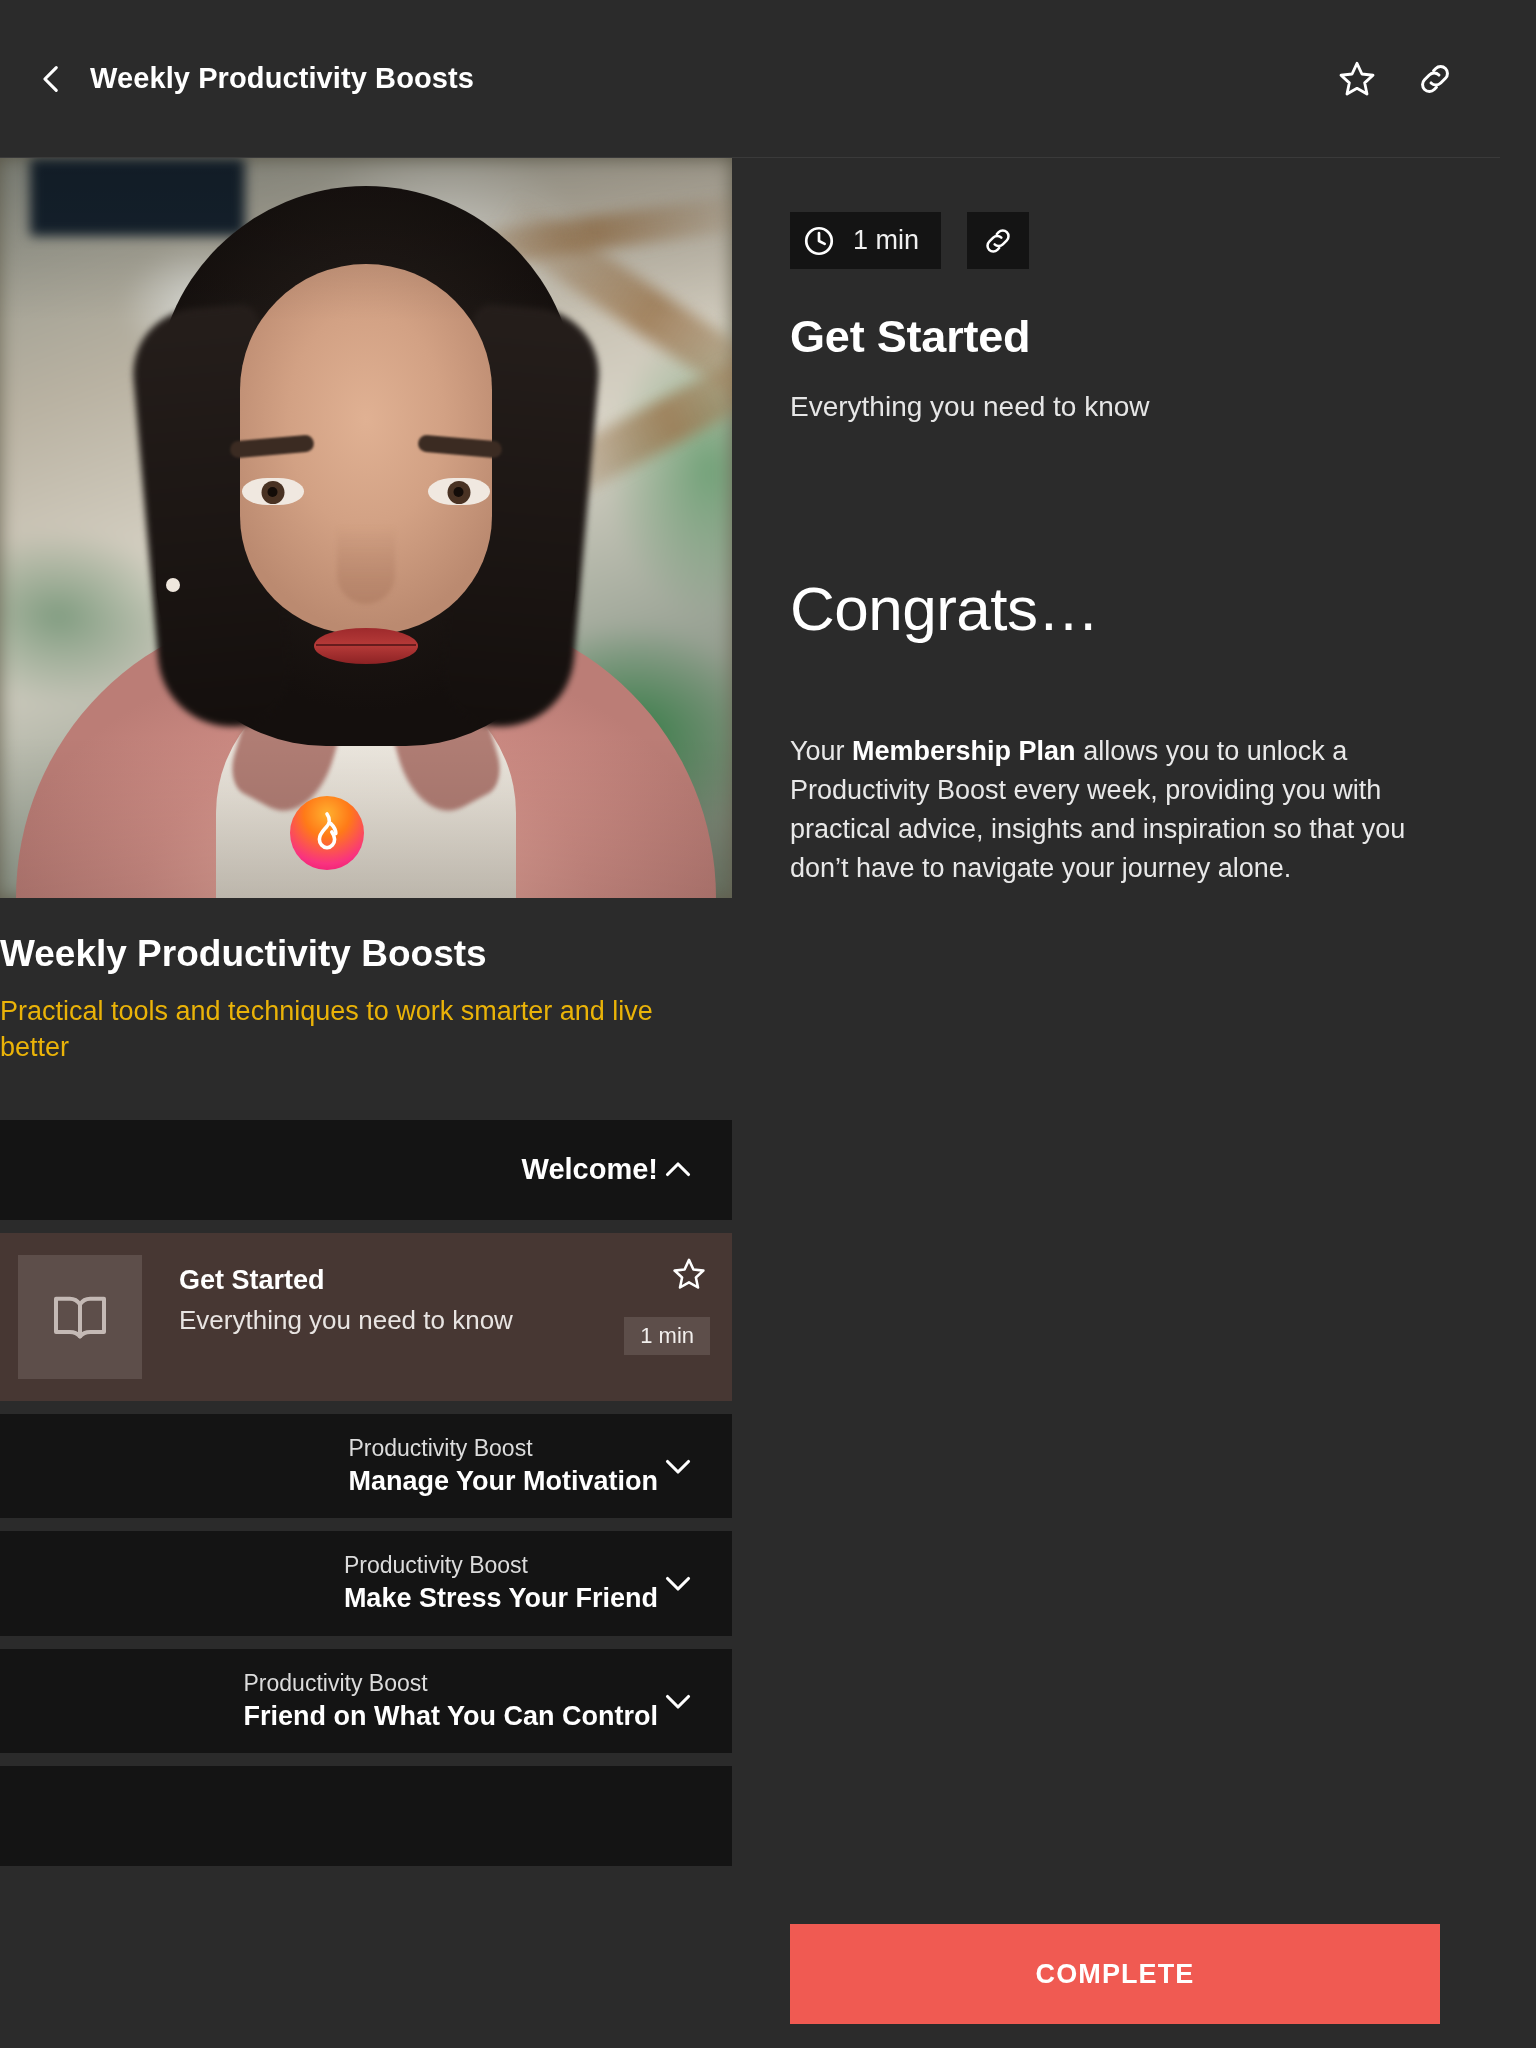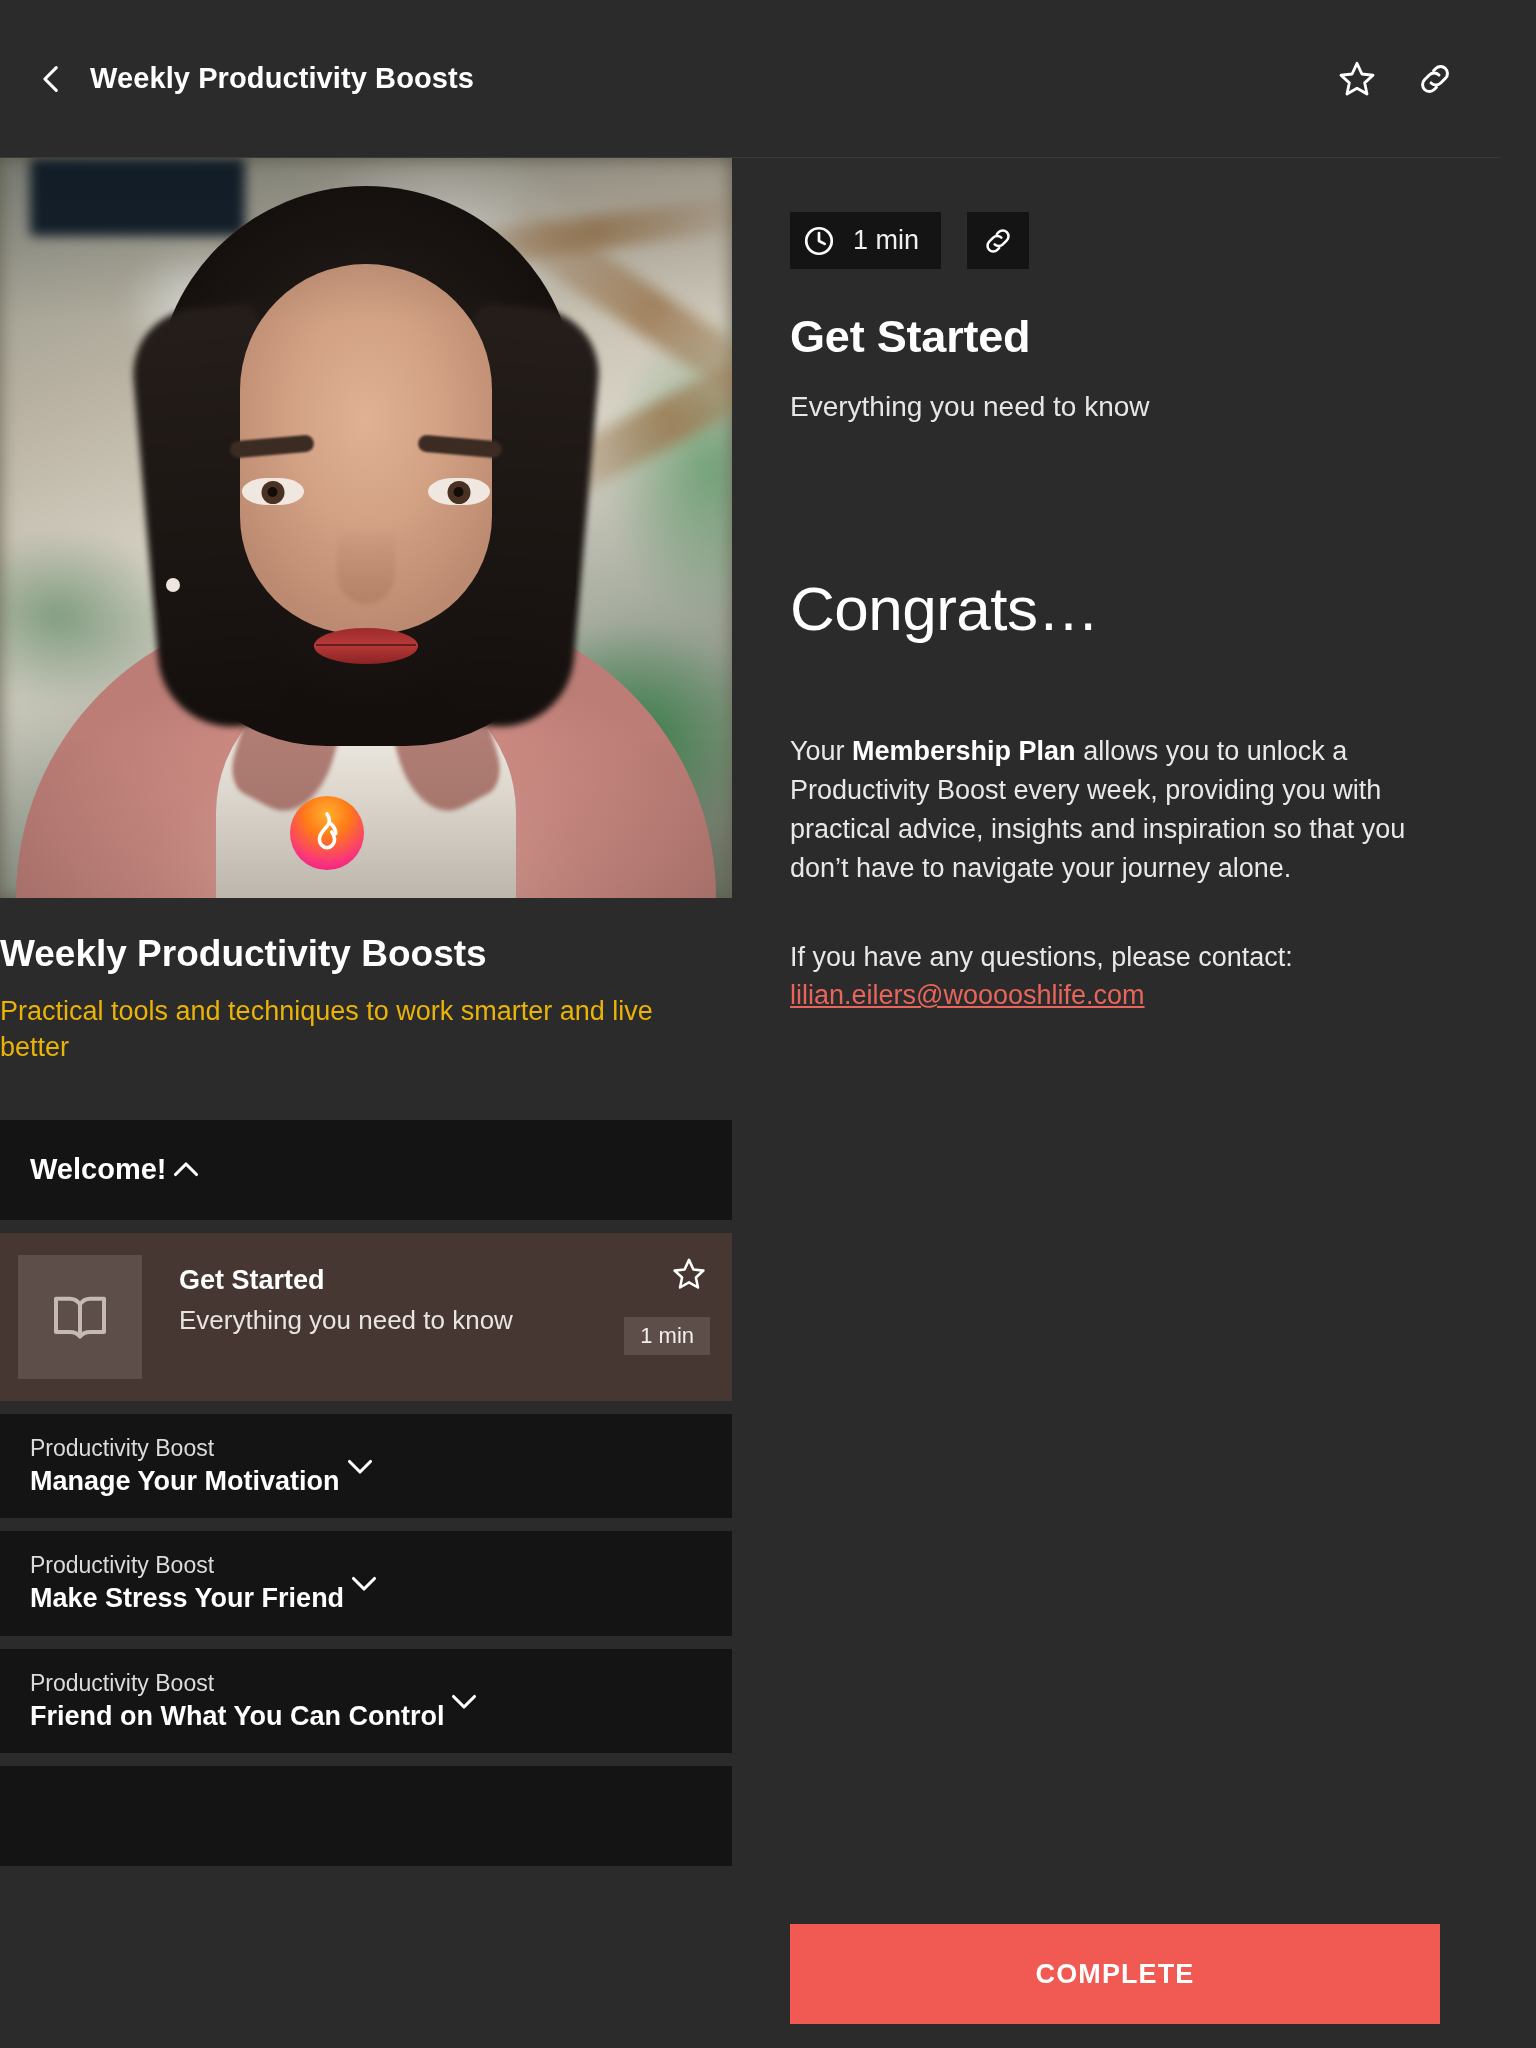--- a/index.html
+++ b/index.html
@@ -152,21 +152,21 @@
   .course-sub {
     font-size: 27px; color: #eab308; line-height: 1.35;
     margin-top: 17px; padding-right: 30px;
   }
 
   
   .accordion { margin-top: 54px; }
   .acc-section { background: #141414; margin-bottom: 13px; }
   .acc-head {
     min-height: 100px;
-    display: flex; align-items: center; justify-content: flex-start;
+    display: flex; align-items: center; justify-content: flex-end;
     padding: 20px 34px 20px 30px; cursor: pointer;
   }
   .acc-eyebrow { font-size: 23px; color: #dcdcdc; line-height: 1.3; }
   .acc-title { font-size: 27px; font-weight: bold; color: #fff; line-height: 1.28; margin-top: 0; }
   .acc-title-solo { font-size: 29px; font-weight: bold; color: #fff; }
   .chev { width: 40px; height: 40px; flex: 0 0 40px; display: flex; align-items: center; justify-content: center; }
 
   .lesson-row {
     background: #473733;
     display: flex; align-items: flex-start;
@@ -392,22 +392,18 @@
         </div>
       </div>
 
       <div class="lesson-heading">Get Started</div>
       <div class="lesson-desc">Everything you need to know</div>
 
       <div class="congrats">Congrats…</div>
 
       <div class="para"><span>Your </span><b>Membership Plan</b><span> allows you to unlock a Productivity Boost every week, providing you with practical advice, insights and inspiration so that you don’t have to navigate your journey alone.</span></div>
 
-      <div class="para2">
-        <span>If you have any questions, please contact:</span><br>
-        <a class="email-link" href="#">lilian.eilers@wooooshlife.com</a>
-      </div>
 
       <button class="complete-btn">COMPLETE</button>
     </div>
 
   </div>
 </div>
 
 </body></html>

